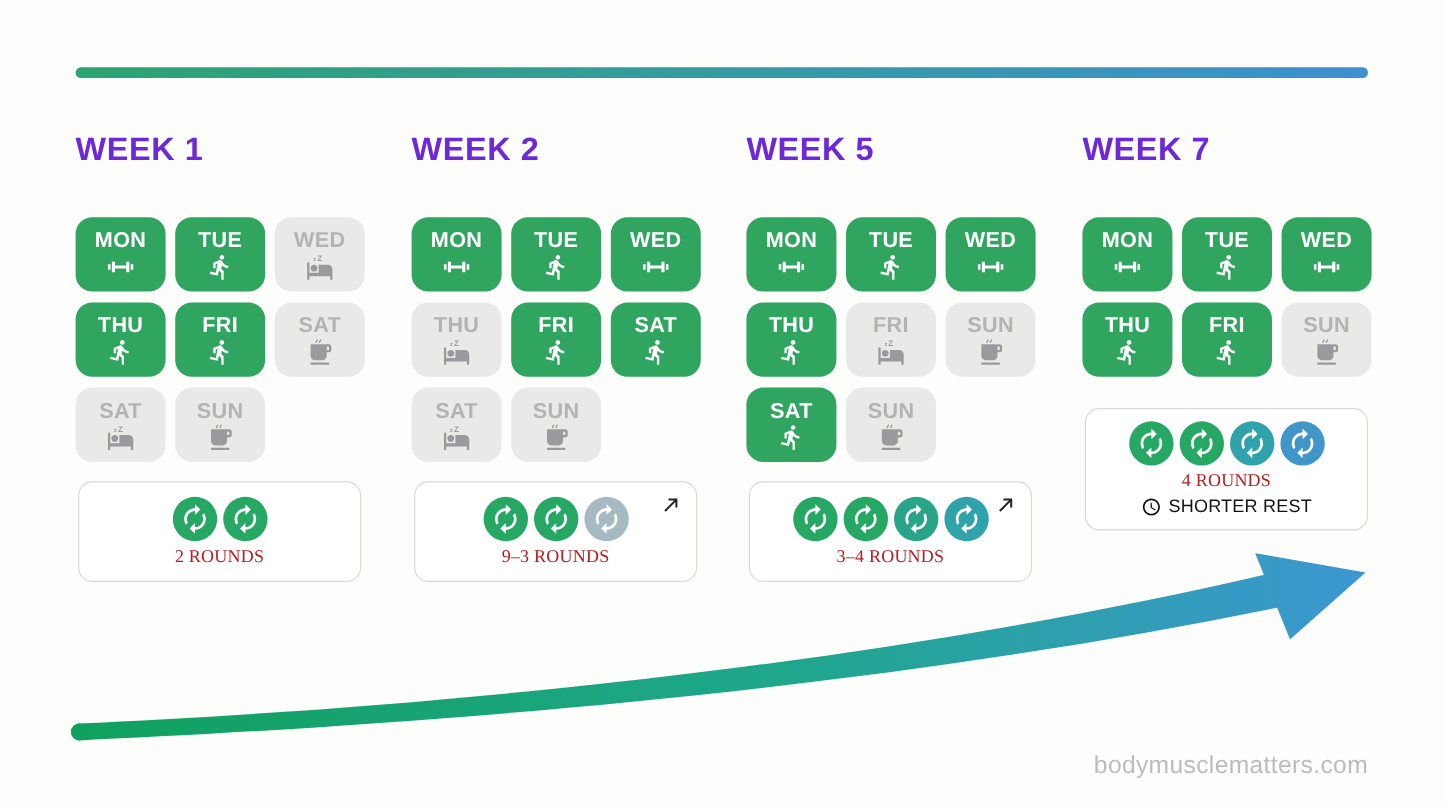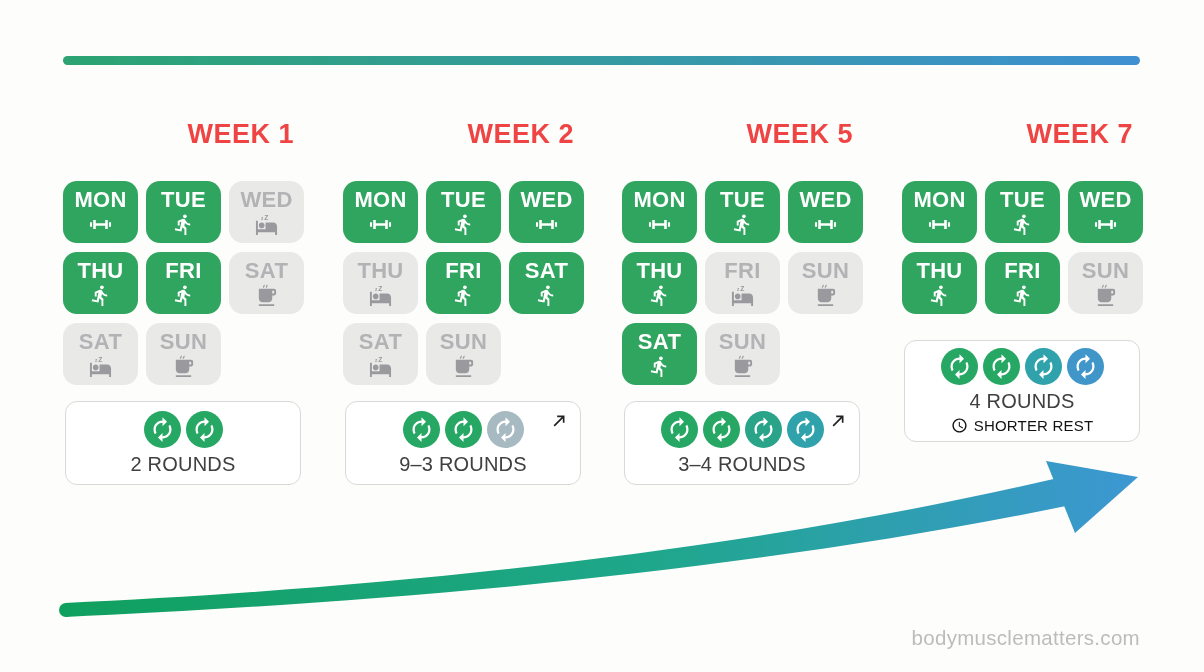--- a/index.html
+++ b/index.html
@@ -3,42 +3,42 @@
 <meta charset="utf-8">
 <style>
   * { box-sizing: border-box; }
   html,body { margin:0; padding:0; }
   body { font-family:"Liberation Sans", sans-serif; background:#ffffff; }
   .canvas { position:relative; width:1204px; height:672px; background:#fdfdfc; overflow:hidden; }
 
   .decor { position:absolute; left:0; top:0; width:1204px; height:672px; pointer-events:none; }
 
   .week { position:absolute; top:104px; width:241px; }
-  .wtitle { margin:10px; text-align:right; font-size:27px; font-weight:bold; letter-spacing:.5px; color:#ef4444; line-height:40px; }
+  .wtitle { margin:0; text-align:left; font-size:27px; font-weight:bold; letter-spacing:.5px; color:#6d28d9; line-height:40px; }
 
   .grid { position:absolute; top:77px; left:0; width:241px; display:flex; flex-wrap:wrap; gap:9px 8px; }
   .tile { width:75px; height:62px; border-radius:14px; display:flex; flex-direction:column; align-items:center; justify-content:center; gap:2px; }
   .tile.active { background:#2fa55f; color:#ffffff; }
   .tile.rest   { background:#e9e9e8; color:#b3b3b6; }
-  .tile .d { font-size:22px; font-weight:bold; letter-spacing:.3px; line-height:1; }
+  .tile .d { font-size:18px; font-weight:bold; letter-spacing:.3px; line-height:1; }
   .tile .ti { width:27px; height:23px; fill:currentColor; }
   .tile.rest .ti { color:#9a9a9e; }
 
   .rbox { position:absolute; left:2px; width:236px; height:84px; background:#ffffff; border:1.5px solid #d9d9d9;
           border-radius:12px; display:flex; flex-direction:column; align-items:center; justify-content:center; gap:5px; }
   .rbox.tall { height:102px; }
   .cycles { display:flex; gap:5px; }
   .cyc { width:37px; height:37px; border-radius:50%; display:flex; align-items:center; justify-content:center; color:#fff; }
   .cyc svg { width:27px; height:27px; fill:#ffffff; }
   .cyc.green      { background:#26a763; }
   .cyc.teal-green { background:#2aa489; }
   .cyc.teal       { background:#30a2ab; }
   .cyc.blue       { background:#4096c9; }
   .cyc.muted      { background:#a7bac2; }
-  .rlabel { font-size:20px; color:#404040; letter-spacing:.2px; line-height:1.1; }
+  .rlabel { font-size:15px; color:#b91c1c; letter-spacing:.2px; line-height:1.1;font-family:Liberation Serif, serif; }
   .note { display:flex; align-items:center; gap:6px; font-size:15px; color:#121212; letter-spacing:.2px; }
   .note svg { width:17px; height:17px; fill:#121212; }
   .trend { position:absolute; top:9px; right:11px; width:20px; height:20px; color:#222222; }
 
   .wm { position:absolute; top:626px; right:64px; font-size:20.5px; color:#bcbcbc; letter-spacing:.3px; }
 
   .symdefs { position:absolute; width:0; height:0; overflow:hidden; }
 </style>
 </head>
 <body>

